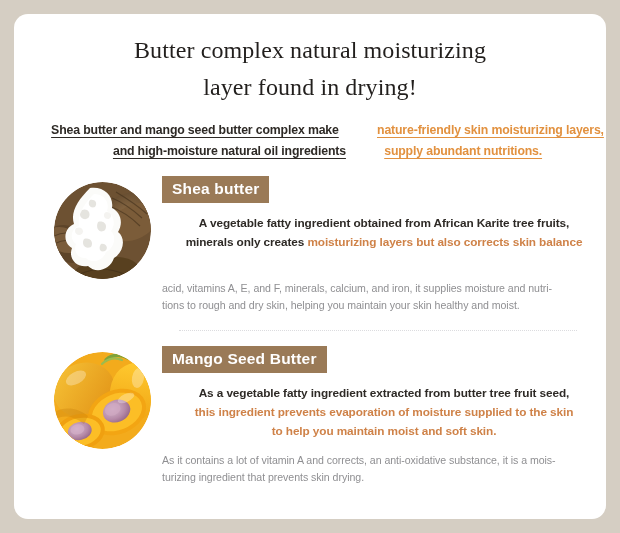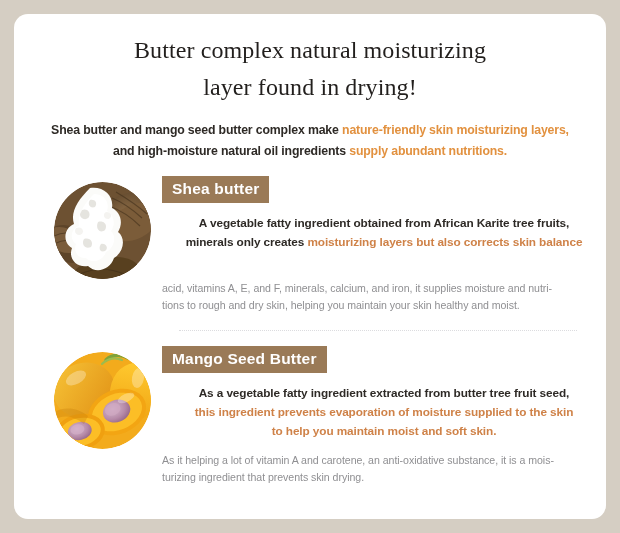--- a/index.html
+++ b/index.html
@@ -45,22 +45,24 @@
   }
   .sub-line {
     font-size: 12.3px;
     font-weight: bold;
     line-height: 21px;
     color: #2e2a26;
     letter-spacing: -0.15px;
     white-space: nowrap;
   }
   .sub-line .u {
+    text-decoration: underline;
     text-underline-offset: 2.5px;
     text-decoration-thickness: 1px;
+    margin-left: 35px;
   }
   .sub-line .accent {
     color: #e2913f;
   }
 
   
   .section {
     position: relative;
     margin-top: 14px;
     padding-left: 40px;
@@ -284,19 +286,19 @@
     </div>
 
     <div class="body-col">
       <span class="badge">Mango Seed Butter</span>
       <div class="lead">
         <span>As a vegetable fatty ingredient extracted from butter tree fruit seed,</span>
         <span class="accent-line">this ingredient prevents evaporation of moisture supplied to the skin</span>
         <span class="accent-line">to help you maintain moist and soft skin.</span>
       </div>
       <div class="detail">
-        <span>As it helping a lot of vitamin A and carotene, an anti-oxidative substance, it is a mois-</span><br>
+        <span>As it contains a lot of vitamin A and corrects, an anti-oxidative substance, it is a mois-</span><br>
         <span>turizing ingredient that prevents skin drying.</span>
       </div>
     </div>
   </div>
 
 </div>
 
 </body></html>

